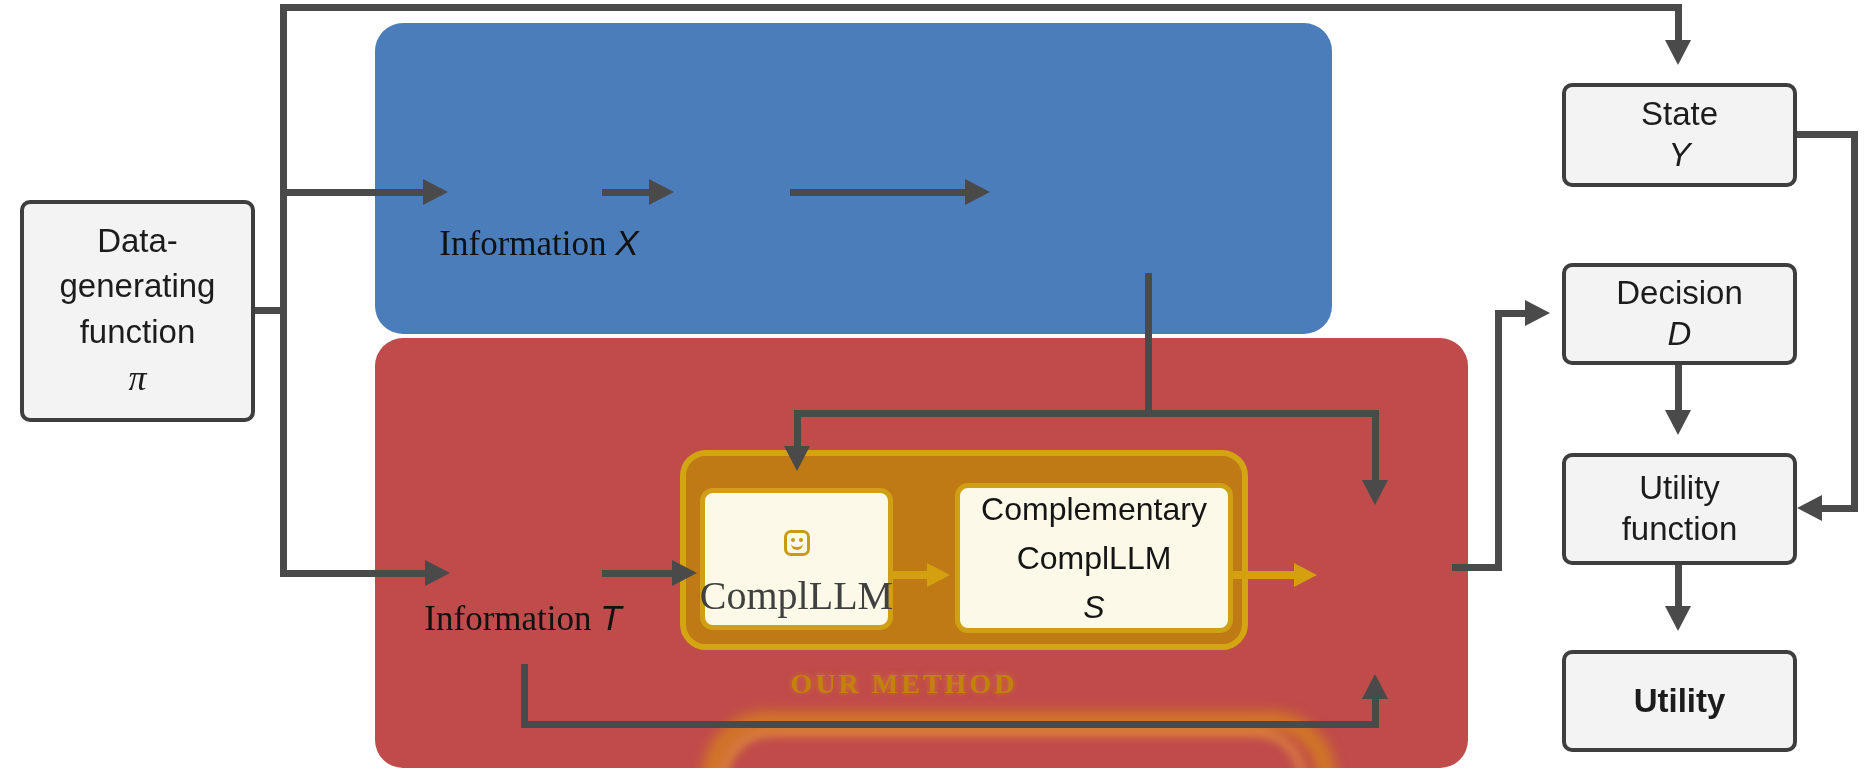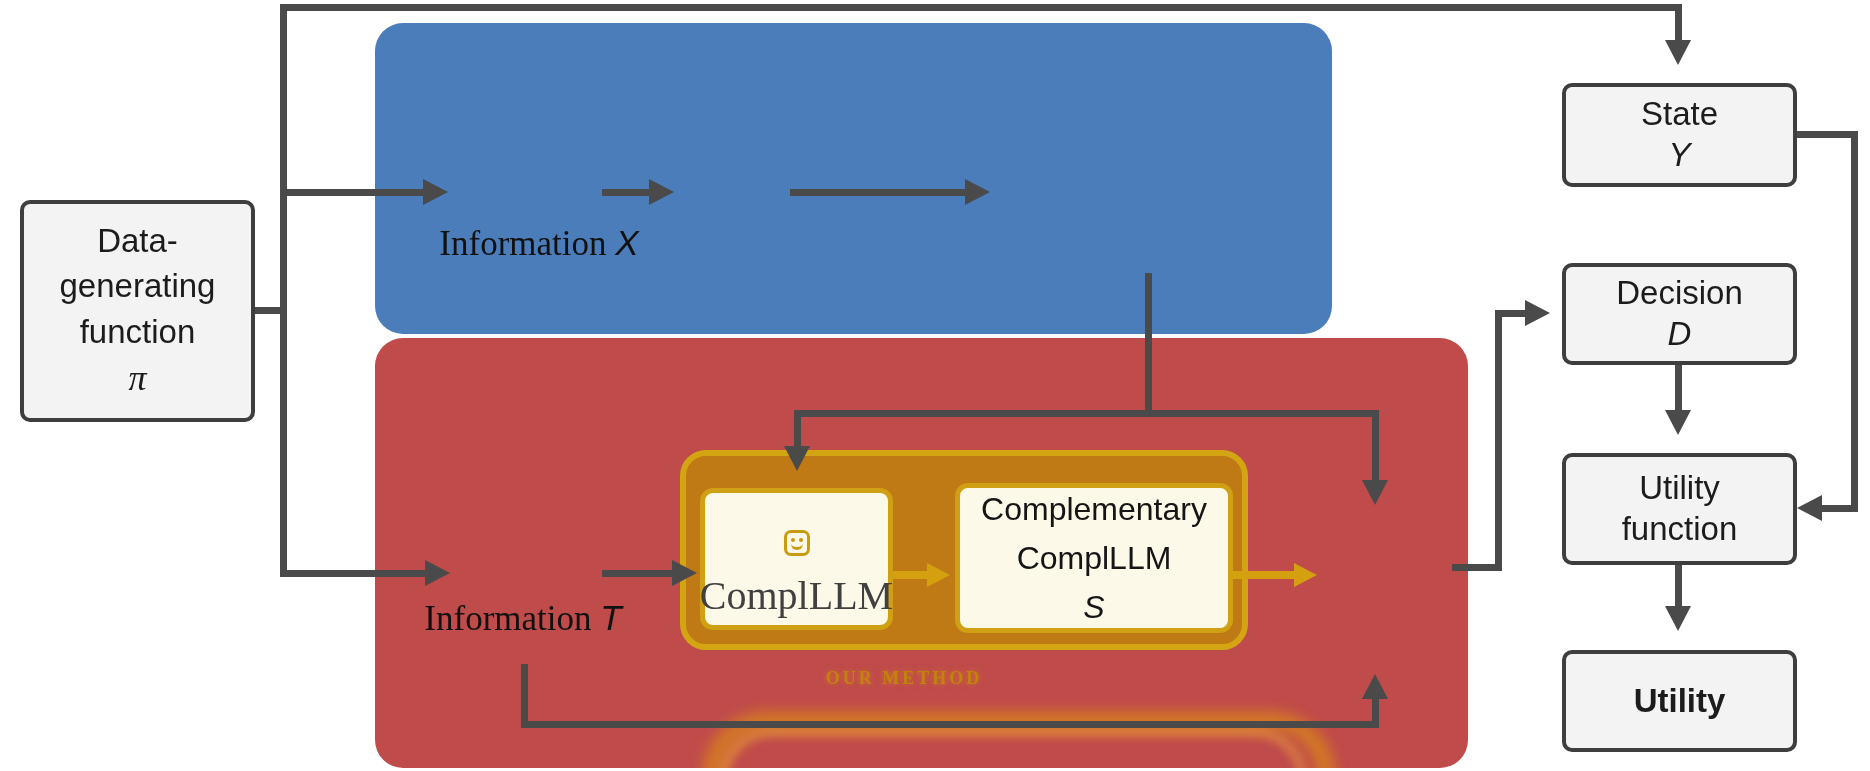--- a/index.html
+++ b/index.html
@@ -34,21 +34,21 @@
   
   .method{position:absolute;left:305px;top:112px;width:568px;height:200px;background:#BF7A15;
           border:6px solid #D4A512;border-radius:26px;box-sizing:border-box;}
   .card{position:absolute;background:#FDF9E8;border:5px solid #CFA013;border-radius:13px;box-sizing:border-box;
         display:flex;flex-direction:column;align-items:center;}
   .card-llm{left:325px;top:150px;width:193px;height:142px;}
   .card-sig{left:580px;top:145px;width:278px;height:150px;
             justify-content:center;font-size:32px;line-height:36px;color:#151515;text-align:center;gap:13px;}
   .card-sig .sym{font-style:italic;}
   .llm-text{font-family:"Liberation Serif",serif;font-size:40px;color:#404040;margin-top:16px;}
-  .method-caption{position:absolute;font-family:"Liberation Serif",serif;font-weight:700;font-size:18px;
+  .method-caption{position:absolute;font-family:"Liberation Serif",serif;font-weight:700;font-size:28px;
                   letter-spacing:3px;color:#C2830C;text-align:center;white-space:nowrap;
                   text-shadow:0 0 6px rgba(230,150,20,.55);}
   
   .smiley{position:relative;width:26px;height:26px;border:3px solid #C99B10;border-radius:7px;margin-top:37px;box-sizing:border-box;}
   .smiley .eye{position:absolute;width:4px;height:4px;border-radius:50%;background:#C99B10;top:5px;}
   .smiley .eye.l{left:4px;} .smiley .eye.r{right:4px;}
   .smiley .mouth{position:absolute;left:4px;bottom:3px;width:12px;height:7px;
                  border-bottom:3px solid #C99B10;border-radius:0 0 10px 10px;}
   
   .glow{position:absolute;left:330px;top:376px;width:600px;height:260px;border:14px solid #DD8F12;

